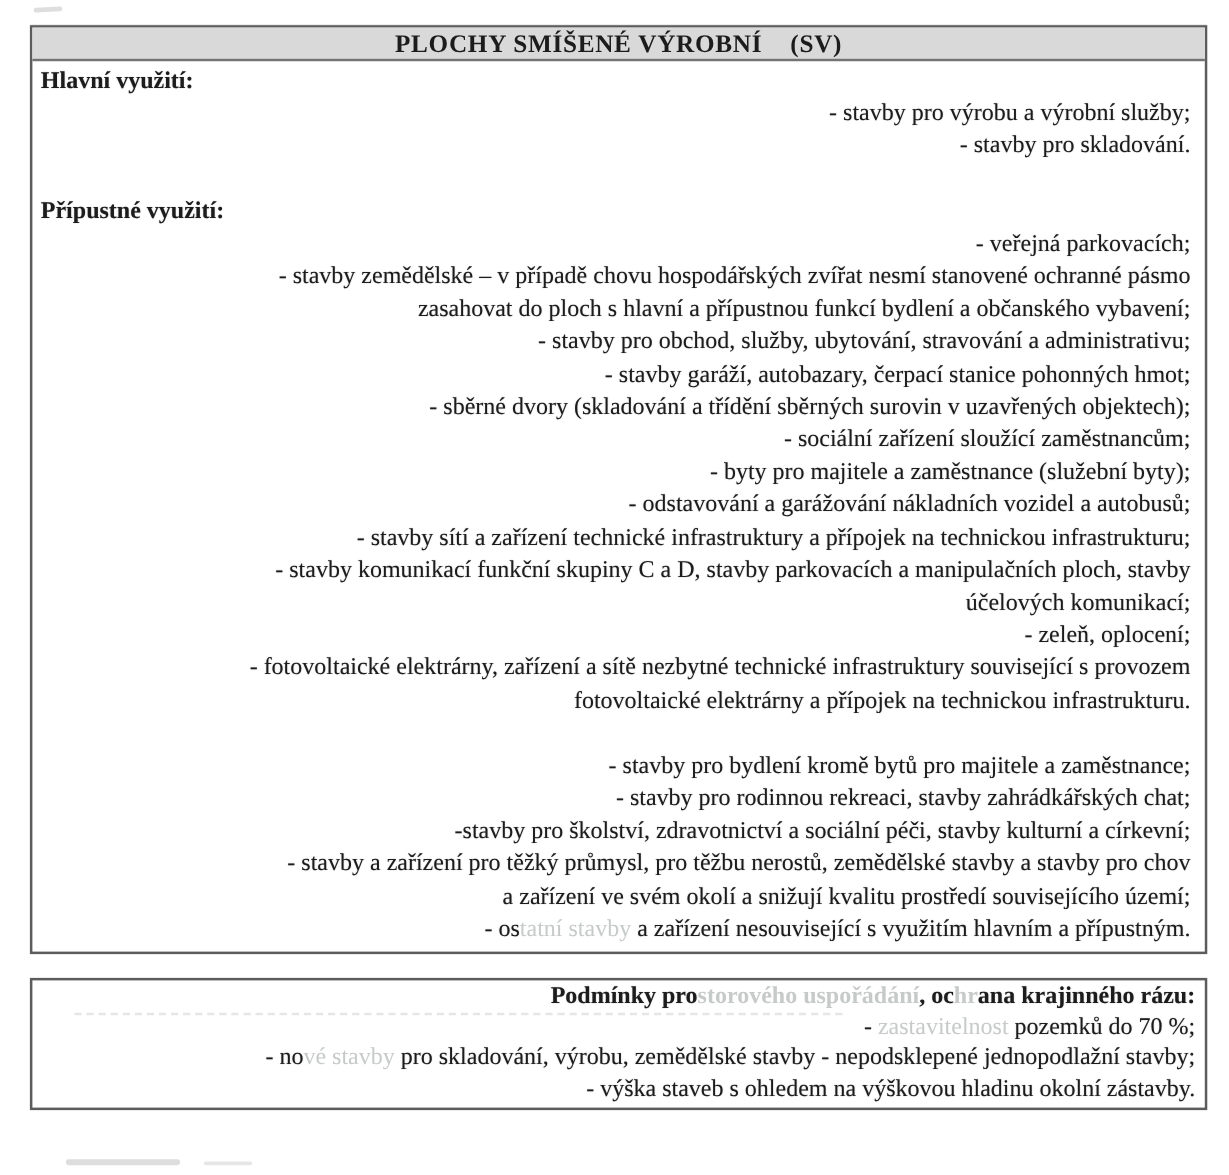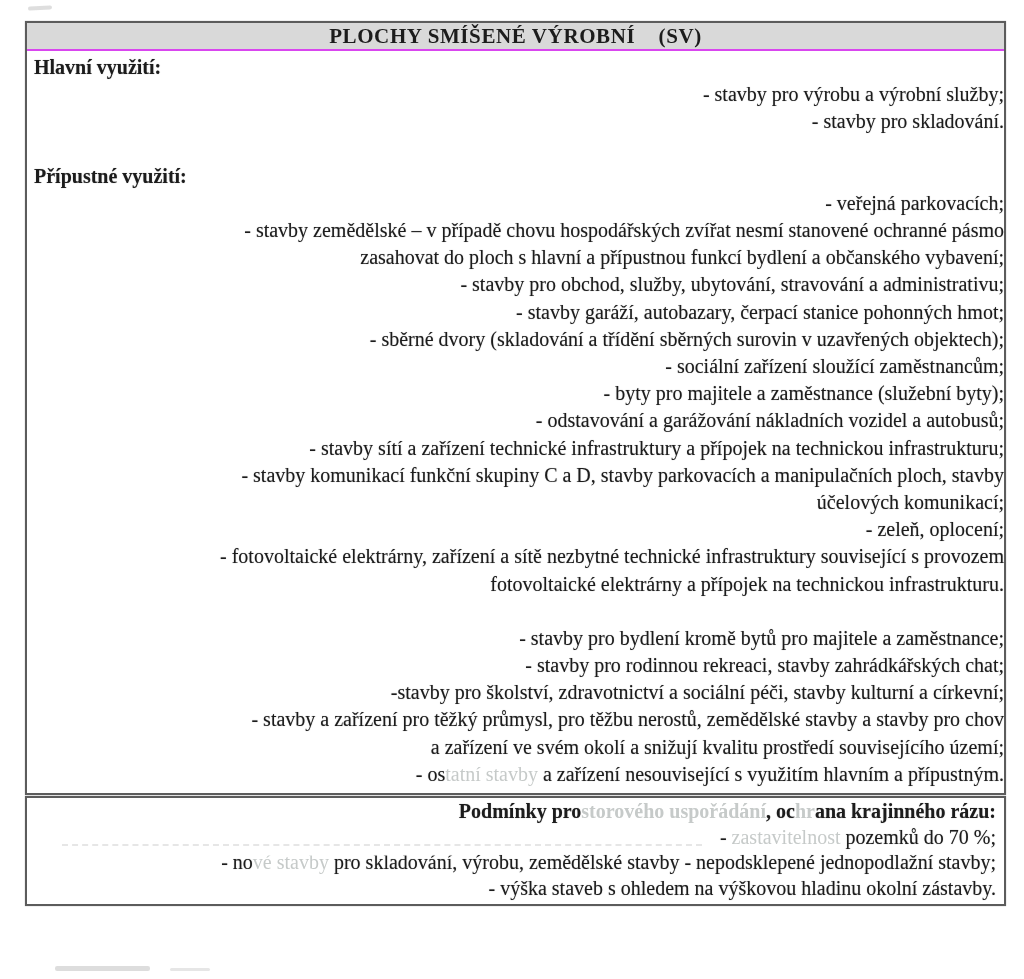--- a/index.html
+++ b/index.html
@@ -16,36 +16,36 @@
   }
   #doc{position:absolute;left:25px;top:21px;width:981px;}
   .box{
     border:2px solid var(--border);
     background:#fff;
     box-shadow:0 0 1px rgba(0,0,0,.35);
   }
   .header-row{
     height:28px;
     background:var(--header_bg);
-    border-bottom:2px solid #d946ef;
+    border-bottom:2px solid #737373;
     text-align:center;
     font-weight:bold;
     font-size:21px;
     line-height:27px;
     letter-spacing:0.6px;
   }
   .header-row span{white-space:pre;}
   .body1{
-    padding:3px 0 5px 7px;
+    padding:3px 12px 5px 7px;
     font-size:20px;
     line-height:27.2px;
     text-shadow:0 0 1px rgba(20,20,20,.40);
   }
   .box2{
-    margin-top:1px;
+    margin-top:20px;
     padding:1px 8px 3px 7px;
     font-size:20px;
     line-height:25.5px;
     text-shadow:0 0 1px rgba(20,20,20,.40);
   }
   .heading{font-weight:bold;}
   .line{white-space:pre-wrap;text-align:right;}
   .cont{padding-left:11px;}
   .half-indent{padding-left:5px;}
   .gap{height:27px;}

